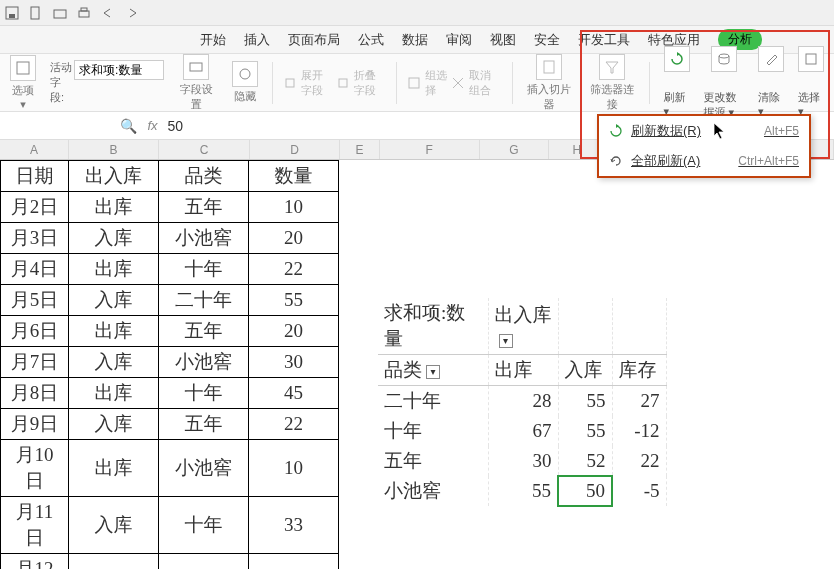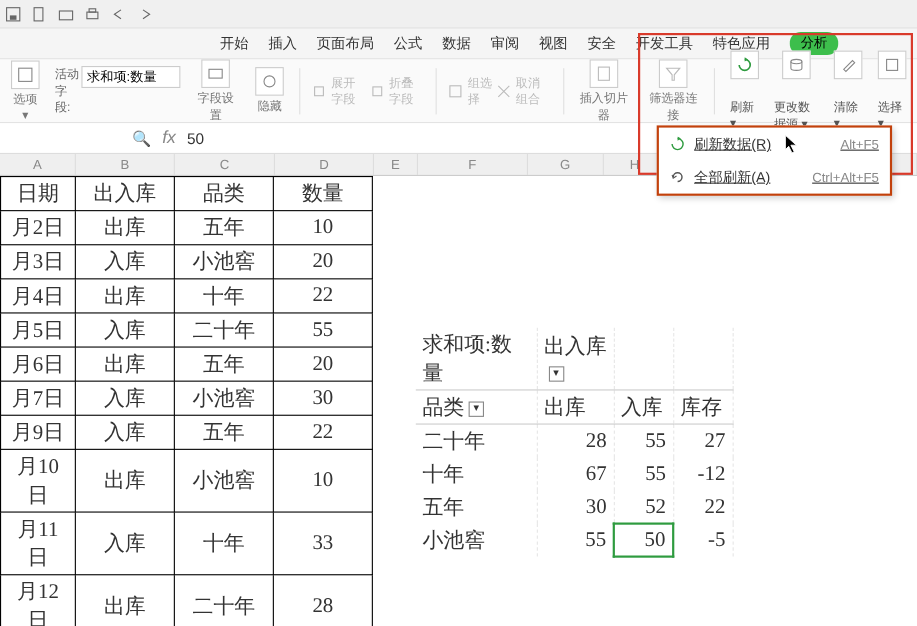--- a/index.html
+++ b/index.html
@@ -74,21 +74,21 @@
   
   .formulabar {
     height: 28px;
     background: #fff;
     border-bottom: 1px solid #ddd;
     display: flex;
     align-items: center;
     padding: 0 6px;
     gap: 10px;
   }
-  .formulabar .fx { font-style: italic; color: #888; font-size: 16px; }
+  .formulabar .fx { font-style: italic; color: #888; font-size: 13px; }
   .formulabar .val { font-size: 14px; }
   
   .colheaders {
     height: 20px;
     display: flex;
     background: #efefef;
     border-bottom: 1px solid #ccc;
     font-size: 12px;
     color: #888;
   }
@@ -424,20 +424,26 @@
           <td class="colA">月6日</td>
           <td class="colB">出库</td>
           <td class="colC">五年</td>
           <td class="colD">20</td>
         </tr>
         <tr>
           <td class="colA">月7日</td>
           <td class="colB">入库</td>
           <td class="colC">小池窖</td>
           <td class="colD">30</td>
+        </tr>
+        <tr>
+          <td class="colA">月8日</td>
+          <td class="colB">出库</td>
+          <td class="colC">十年</td>
+          <td class="colD">45</td>
         </tr>
         <tr>
           <td class="colA">月9日</td>
           <td class="colB">入库</td>
           <td class="colC">五年</td>
           <td class="colD">22</td>
         </tr>
         <tr>
           <td class="colA">月10日</td>
           <td class="colB">出库</td>

